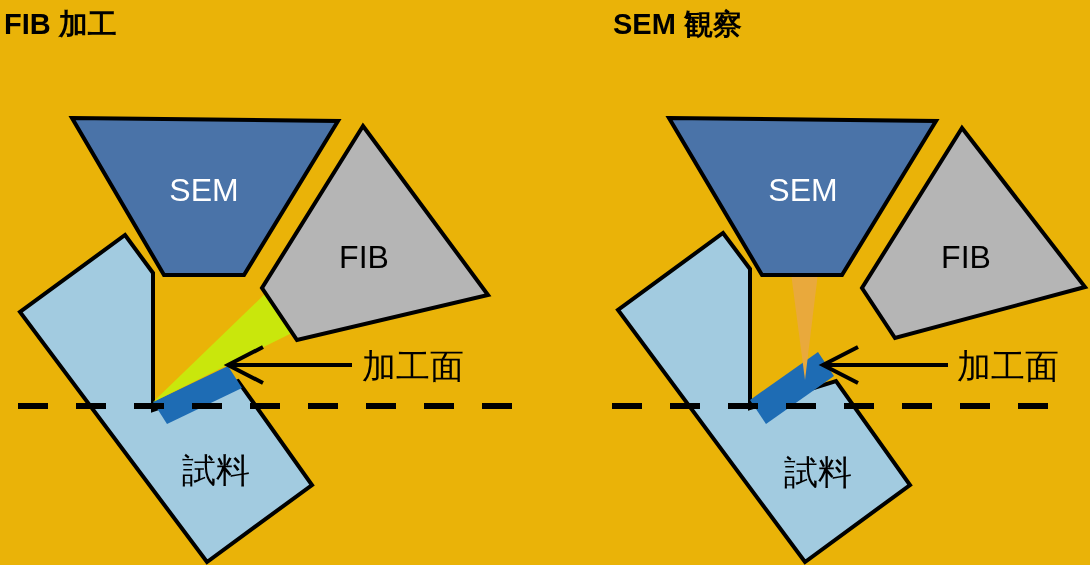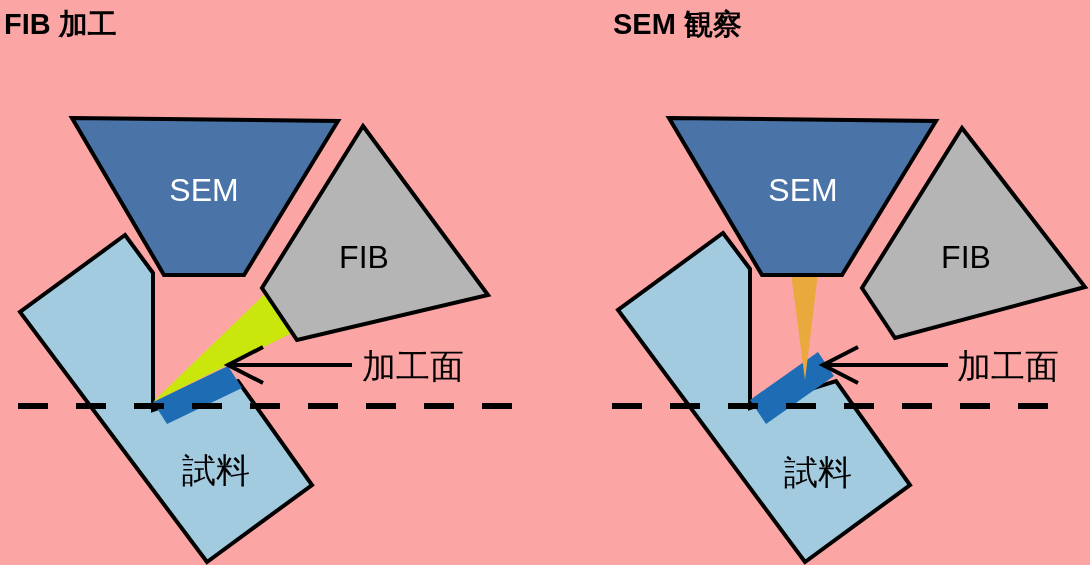--- a/index.html
+++ b/index.html
@@ -4,21 +4,21 @@
 <style>
   html, body {
     margin: 0;
     padding: 0;
     background: #ffffff;
   }
   .canvas {
     position: relative;
     width: 1090px;
     height: 565px;
-    background: #fca5a5;
+    background: #eab308;
     overflow: hidden;
     font-family: "Liberation Sans", "DejaVu Sans", sans-serif;
   }
   svg { display: block; }
   .outlined { stroke: #000000; stroke-width: 4; stroke-linejoin: miter; }
   .ink { stroke: #000000; fill: none; }
   .shaft { stroke-width: 4; }
   .dashline { stroke: #000000; stroke-width: 6; stroke-dasharray: 30 28; }
   text { font-family: "Liberation Sans", "DejaVu Sans", sans-serif; }
   .panel-title { font-size: 29px; font-weight: 600; }

